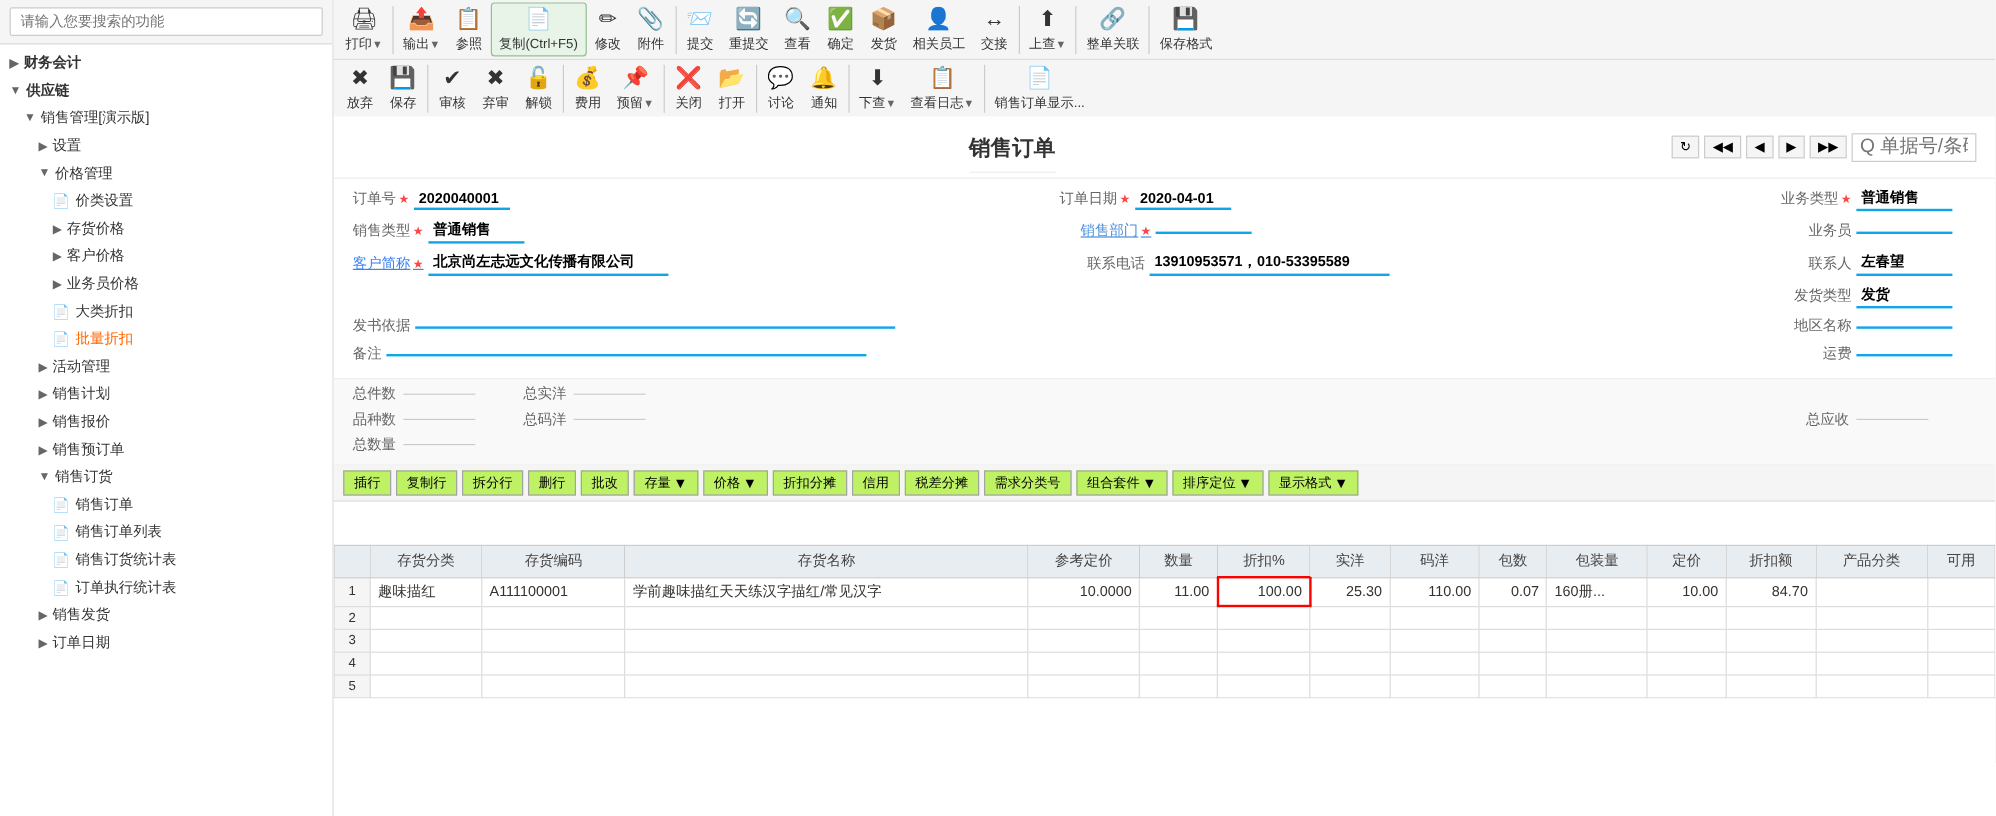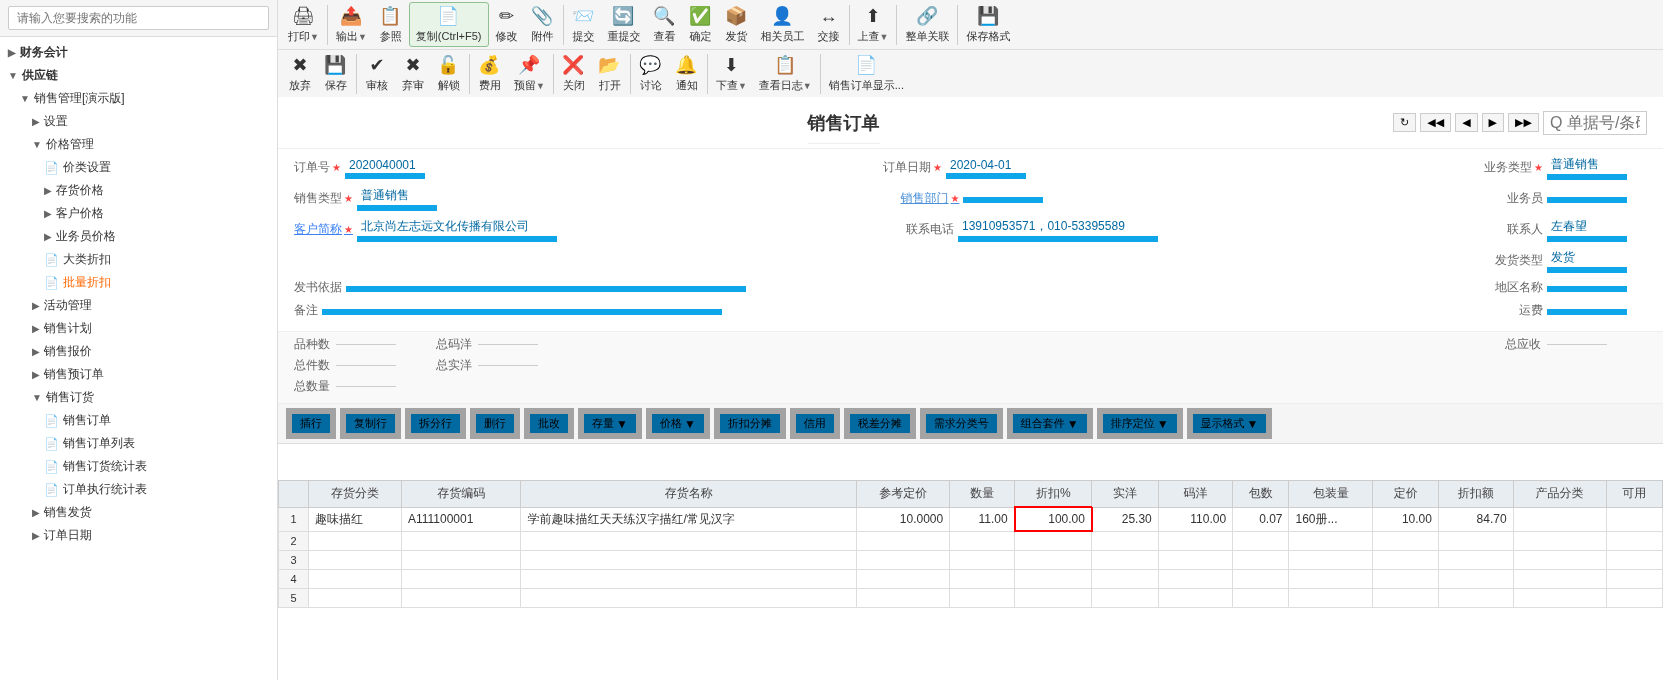--- a/index.html
+++ b/index.html
@@ -31,33 +31,33 @@
     .content { flex: 1; overflow: auto; background: #fff; }
     
     
     .form-title { text-align: center; font-size: 18px; font-weight: bold; padding: 10px 0 8px 0; color: #333; border-bottom: 1px solid #eee; }
     
     
     .form-row { display: flex; align-items: center; margin-bottom: 6px; flex-wrap: wrap; }
     .form-field { display: flex; align-items: center; margin-right: 20px; }
     .form-label { color: #666; white-space: nowrap; margin-right: 4px; min-width: fit-content; }
     .form-label.required::after { content: '★'; color: #ff4444; margin-left: 2px; font-size: 10px; }
-    .form-value { color: #0369a1; border-bottom: 6px solid #0ea5e9; min-width: 80px; padding: 1px 4px; }
+    .form-value { color: #000000; border-bottom: 2px solid #0ea5e9; min-width: 80px; padding: 1px 4px; font-weight: bold; }
     .form-value.wide { min-width: 200px; }
     
     
     .summary-section { padding: 4px 16px; background: #f9f9f9; border-top: 1px solid #eee; border-bottom: 1px solid #eee; }
     .summary-row { display: flex; align-items: center; margin-bottom: 4px; }
     .summary-item { display: flex; align-items: center; margin-right: 40px; }
     .summary-label { color: #666; margin-right: 6px; }
     .summary-value { color: #333; min-width: 60px; border-bottom: 1px solid #ccc; }
 
     
     .table-toolbar { padding: 4px 8px; background: #f5f5f5; border-bottom: 1px solid #ddd; display: flex; align-items: center; gap: 4px; overflow-x: auto; }
-    .table-toolbar-btn { padding: 2px 8px; border: 6px solid #a3a3a3; background: #0369a1; cursor: pointer; font-size: 11px; white-space: nowrap; }
+    .table-toolbar-btn { padding: 2px 8px; border: 1px solid #a3a3a3; background: #bef264; cursor: pointer; font-size: 11px; white-space: nowrap; }
     .table-toolbar-btn.with-arrow { display: flex; align-items: center; gap: 2px; }
     
     .data-table { width: 100%; border-collapse: collapse; font-size: 12px; margin-top: 36px; }
     .data-table th { background: #e8edf2; border: 1px solid #ccc; padding: 4px 6px; text-align: center; color: #444; font-weight: normal; white-space: nowrap; position: sticky; top: 0; z-index: 1; }
     .data-table td { border: 1px solid #ddd; padding: 3px 6px; color: #333; text-align: center; white-space: nowrap; }
     .data-table td.left { text-align: left; }
     .data-table td.num { text-align: right; }
     .row-num { background: #f5f5f5; color: #666; font-size: 11px; }
     
     
@@ -416,40 +416,40 @@
         <div class="form-field">
           <span class="form-label">运费</span>
           <span class="form-value"></span>
         </div>
       </div>
     </div>
 
     <div class="summary-section">
       <div class="summary-row">
         <div class="summary-item">
+          <span class="summary-label">总件数</span>
+          <span class="summary-value"></span>
+        </div>
+        <div class="summary-item">
+          <span class="summary-label">总实洋</span>
+          <span class="summary-value"></span>
+        </div>
+      </div>
+      <div class="summary-row">
+        <div class="summary-item">
           <span class="summary-label">品种数</span>
           <span class="summary-value"></span>
         </div>
         <div class="summary-item">
           <span class="summary-label">总码洋</span>
           <span class="summary-value"></span>
         </div>
         <div style="flex:1"></div>
         <div class="summary-item">
           <span class="summary-label">总应收</span>
-          <span class="summary-value"></span>
-        </div>
-      </div>
-      <div class="summary-row">
-        <div class="summary-item">
-          <span class="summary-label">总件数</span>
-          <span class="summary-value"></span>
-        </div>
-        <div class="summary-item">
-          <span class="summary-label">总实洋</span>
           <span class="summary-value"></span>
         </div>
       </div>
       <div class="summary-row">
         <div class="summary-item">
           <span class="summary-label">总数量</span>
           <span class="summary-value"></span>
         </div>
       </div>
     </div>

